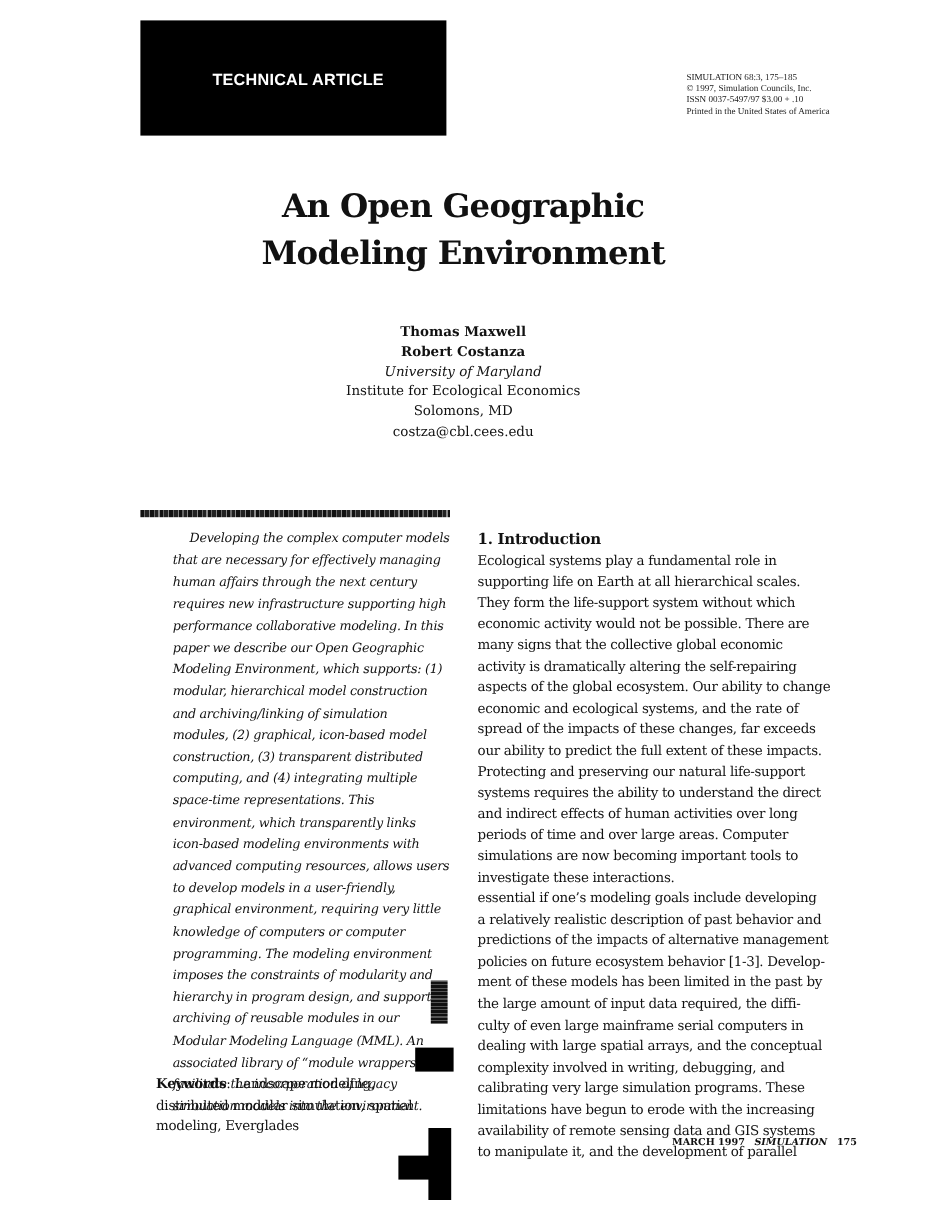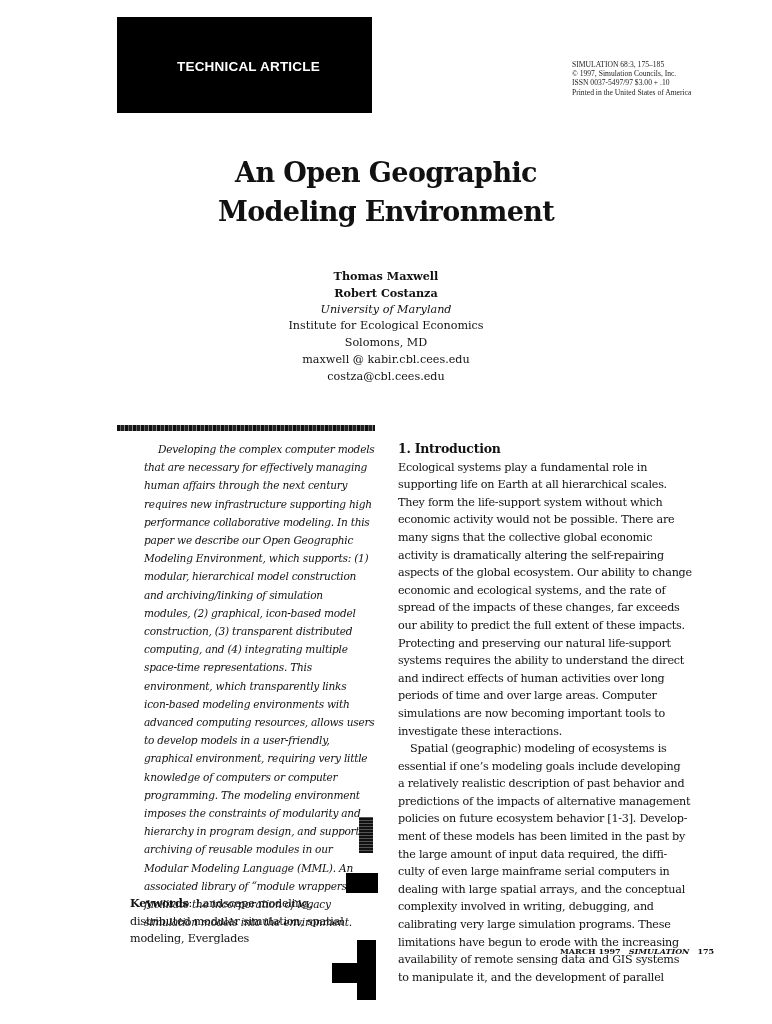--- a/index.html
+++ b/index.html
@@ -61,21 +61,20 @@
   <div>An Open Geographic</div>
   <div>Modeling Environment</div>
 </div>
 
 <div class="authors">
   <div class="name">Thomas Maxwell</div>
   <div class="name">Robert Costanza</div>
   <div class="inst">University of Maryland</div>
   <div>Institute for Ecological Economics</div>
   <div>Solomons, MD</div>
-  <div>maxwell @ kabir.cbl.cees.edu</div>
   <div>costza@cbl.cees.edu</div>
 </div>
 
 <div class="sep-bar"></div>
 
 <div class="abstract" id="abstract">
     <div class="line first">Developing the complex computer models</div>
     <div class="line">that are necessary for effectively managing</div>
     <div class="line">human affairs through the next century</div>
     <div class="line">requires new infrastructure supporting high</div>
@@ -124,21 +123,20 @@
       <div class="line">spread of the impacts of these changes, far exceeds</div>
       <div class="line">our ability to predict the full extent of these impacts.</div>
       <div class="line">Protecting and preserving our natural life-support</div>
       <div class="line">systems requires the ability to understand the direct</div>
       <div class="line">and indirect effects of human activities over long</div>
       <div class="line">periods of time and over large areas. Computer</div>
       <div class="line">simulations are now becoming important tools to</div>
       <div class="line">investigate these interactions.</div>
     </div>
   <div id="intro-p2">
-      <div class="line indent">Spatial (geographic) modeling of ecosystems is</div>
       <div class="line">essential if one’s modeling goals include developing</div>
       <div class="line">a relatively realistic description of past behavior and</div>
       <div class="line">predictions of the impacts of alternative management</div>
       <div class="line">policies on future ecosystem behavior [1-3]. Develop-</div>
       <div class="line">ment of these models has been limited in the past by</div>
       <div class="line">the large amount of input data required, the diffi-</div>
       <div class="line">culty of even large mainframe serial computers in</div>
       <div class="line">dealing with large spatial arrays, and the conceptual</div>
       <div class="line">complexity involved in writing, debugging, and</div>
       <div class="line">calibrating very large simulation programs. These</div>

